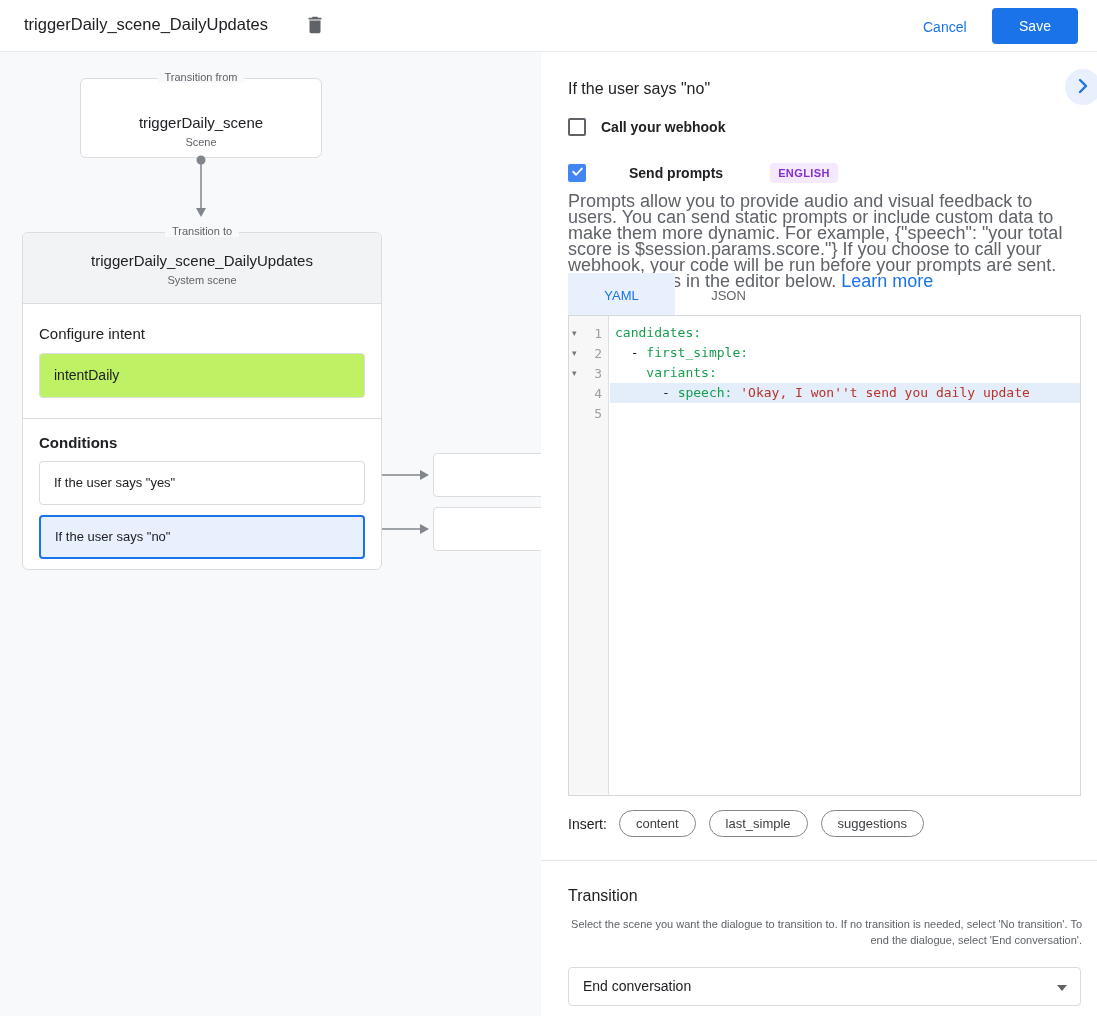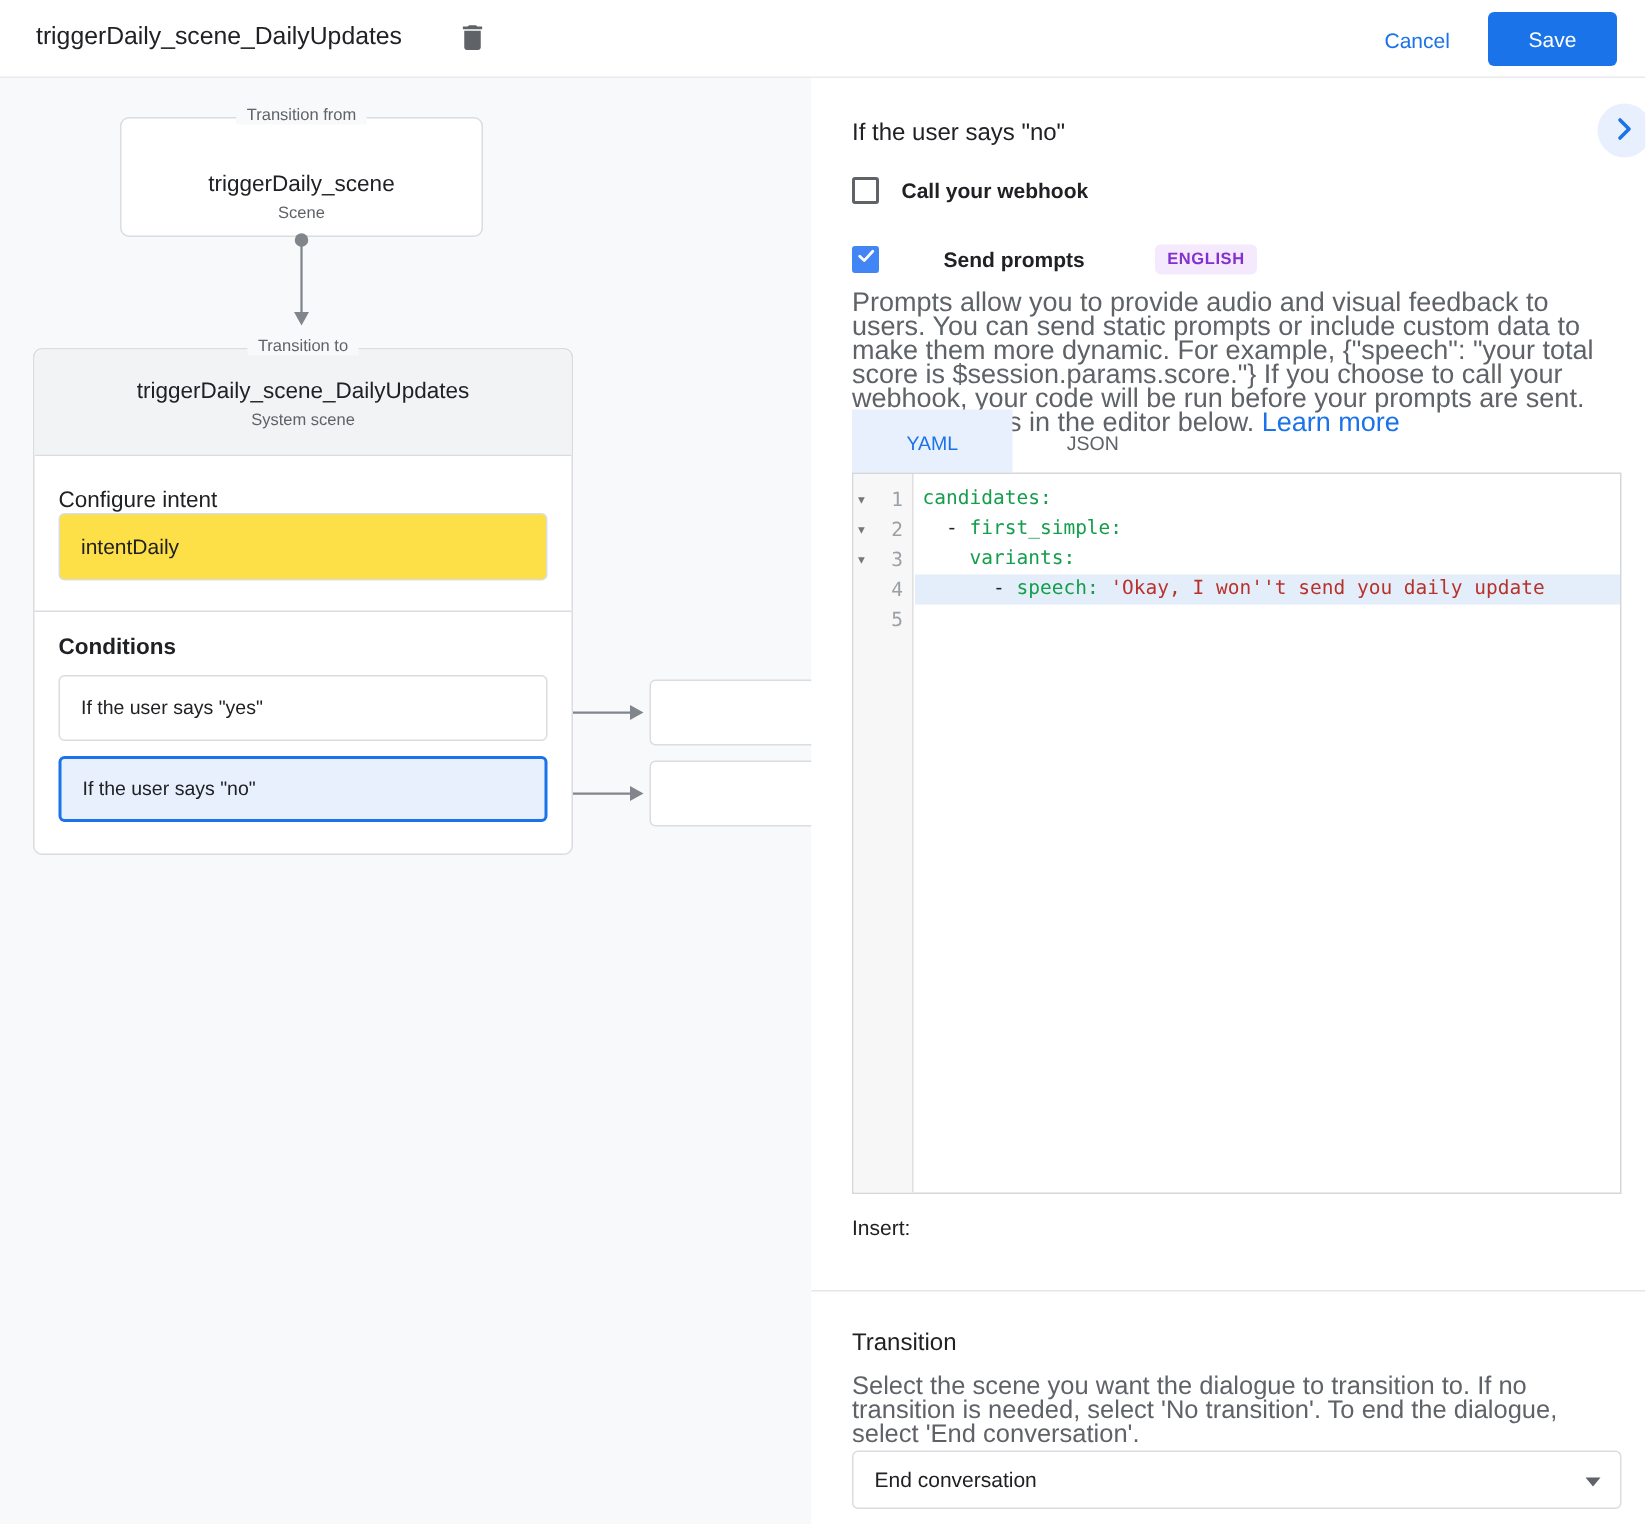--- a/index.html
+++ b/index.html
@@ -30,21 +30,21 @@
   .from-box .node-title { margin-top:35px; font-size:15px; color:#202124; }
   .node-subtitle { margin-top:5px; font-size:11px; color:#5f6368; }
 
   .to-box { left:22px; top:180px; width:360px; height:338px; z-index:2; }
   .to-box-header { height:71px; background:#f1f3f4; border-bottom:1px solid #dadce0;
     border-radius:6px 6px 0 0; text-align:center; }
   .to-box-header .node-title { padding-top:19px; font-size:15px; color:#202124; }
   .to-box-body { padding:0 16px; }
   .section-label { font-size:15px; color:#202124; }
   .lbl-configure { margin-top:21px; }
-  .intent-input { height:45px; border:1px solid #dadce0; border-radius:4px; background:#fde047;
+  .intent-input { margin-top:11px; height:45px; border:1px solid #dadce0; border-radius:4px; background:#bef264;
     font-size:14px; color:#202124; line-height:43px; padding-left:14px; }
   .to-divider { margin:20px -16px 0 -16px; border-top:1px solid #dadce0; }
   .lbl-conditions { margin-top:15px;font-weight:bold; }
   .cond-item { margin-top:10px; height:44px; border:1px solid #dadce0; border-radius:4px; background:#fff;
     font-size:13px; color:#202124; line-height:42px; padding-left:14px; cursor:pointer; }
   .cond-item.selected { border:2px solid #1a73e8; background:#e8f0fe; line-height:40px; }
 
   .target-box { position:absolute; left:433px; width:130px; height:44px; background:#fff;
     border:1px solid #dadce0; border-radius:4px; }
 
@@ -85,21 +85,21 @@
   .tok-key { color:#149e4c; }
   .tok-string { color:#b8322b; }
 
   .insert-row { position:absolute; left:27px; top:758px; display:flex; align-items:center; }
   .insert-label { font-size:14px; color:#202124; margin-right:12px; }
   .chip { border:1px solid #80868b; border-radius:14px; background:#fff; padding:0 16px; height:27px;
     font-size:13px; color:#3c4043; font-family:inherit; cursor:pointer; margin-right:13px; line-height:25px; }
 
   .panel-divider { position:absolute; left:0; right:0; top:808px; border-top:1px solid #e4e6e8; }
   .transition-heading { position:absolute; left:27px; top:835px; font-size:16px; color:#202124; }
-  .transition-desc { position:absolute; left:27px; top:864px; width:514px; font-size:17px; line-height:16px; color:#5f6368; }
+  .transition-desc { position:absolute; left:27px; top:864px; width:514px; font-size:11px; line-height:16px; color:#5f6368;text-align:right; }
   .dropdown { position:absolute; left:27px; top:915px; width:513px; height:39px; border:1px solid #dadce0;
     border-radius:4px; background:#fff; cursor:pointer; }
   .dropdown-value { font-size:14px; color:#202124; line-height:37px; padding-left:14px; }
   .dropdown-caret { position:absolute; right:13px; top:17px; width:0; height:0;
     border-left:5px solid transparent; border-right:5px solid transparent; border-top:6px solid #5f6368; }
 </style>
 </head>
 <body>
 
 <div id="app">
@@ -224,20 +224,21 @@
           <div class="code-line"><span class="tok-key">candidates:</span></div>
           <div class="code-line"><span>  - </span><span class="tok-key">first_simple:</span></div>
           <div class="code-line"><span>    </span><span class="tok-key">variants:</span></div>
           <div class="code-line active"><span>      - </span><span class="tok-key">speech:</span><span> </span><span class="tok-string">'Okay, I won''t send you daily update</span></div>
           <div class="code-line"></div>
         </div>
     </div>
 
     <div class="insert-row">
       <span class="insert-label">Insert:</span>
+      <span id="chips"><button class="chip">content</button><button class="chip">last_simple</button><button class="chip">suggestions</button></span>
     </div>
 
     <div class="panel-divider"></div>
 
     <div class="transition-heading">Transition</div>
     <p class="transition-desc">Select the scene you want the dialogue to transition to. If no transition is needed, select 'No transition'. To end the dialogue, select 'End conversation'.</p>
 
     <div class="dropdown">
       <div class="dropdown-value">End conversation</div>
       <div class="dropdown-caret"></div>

